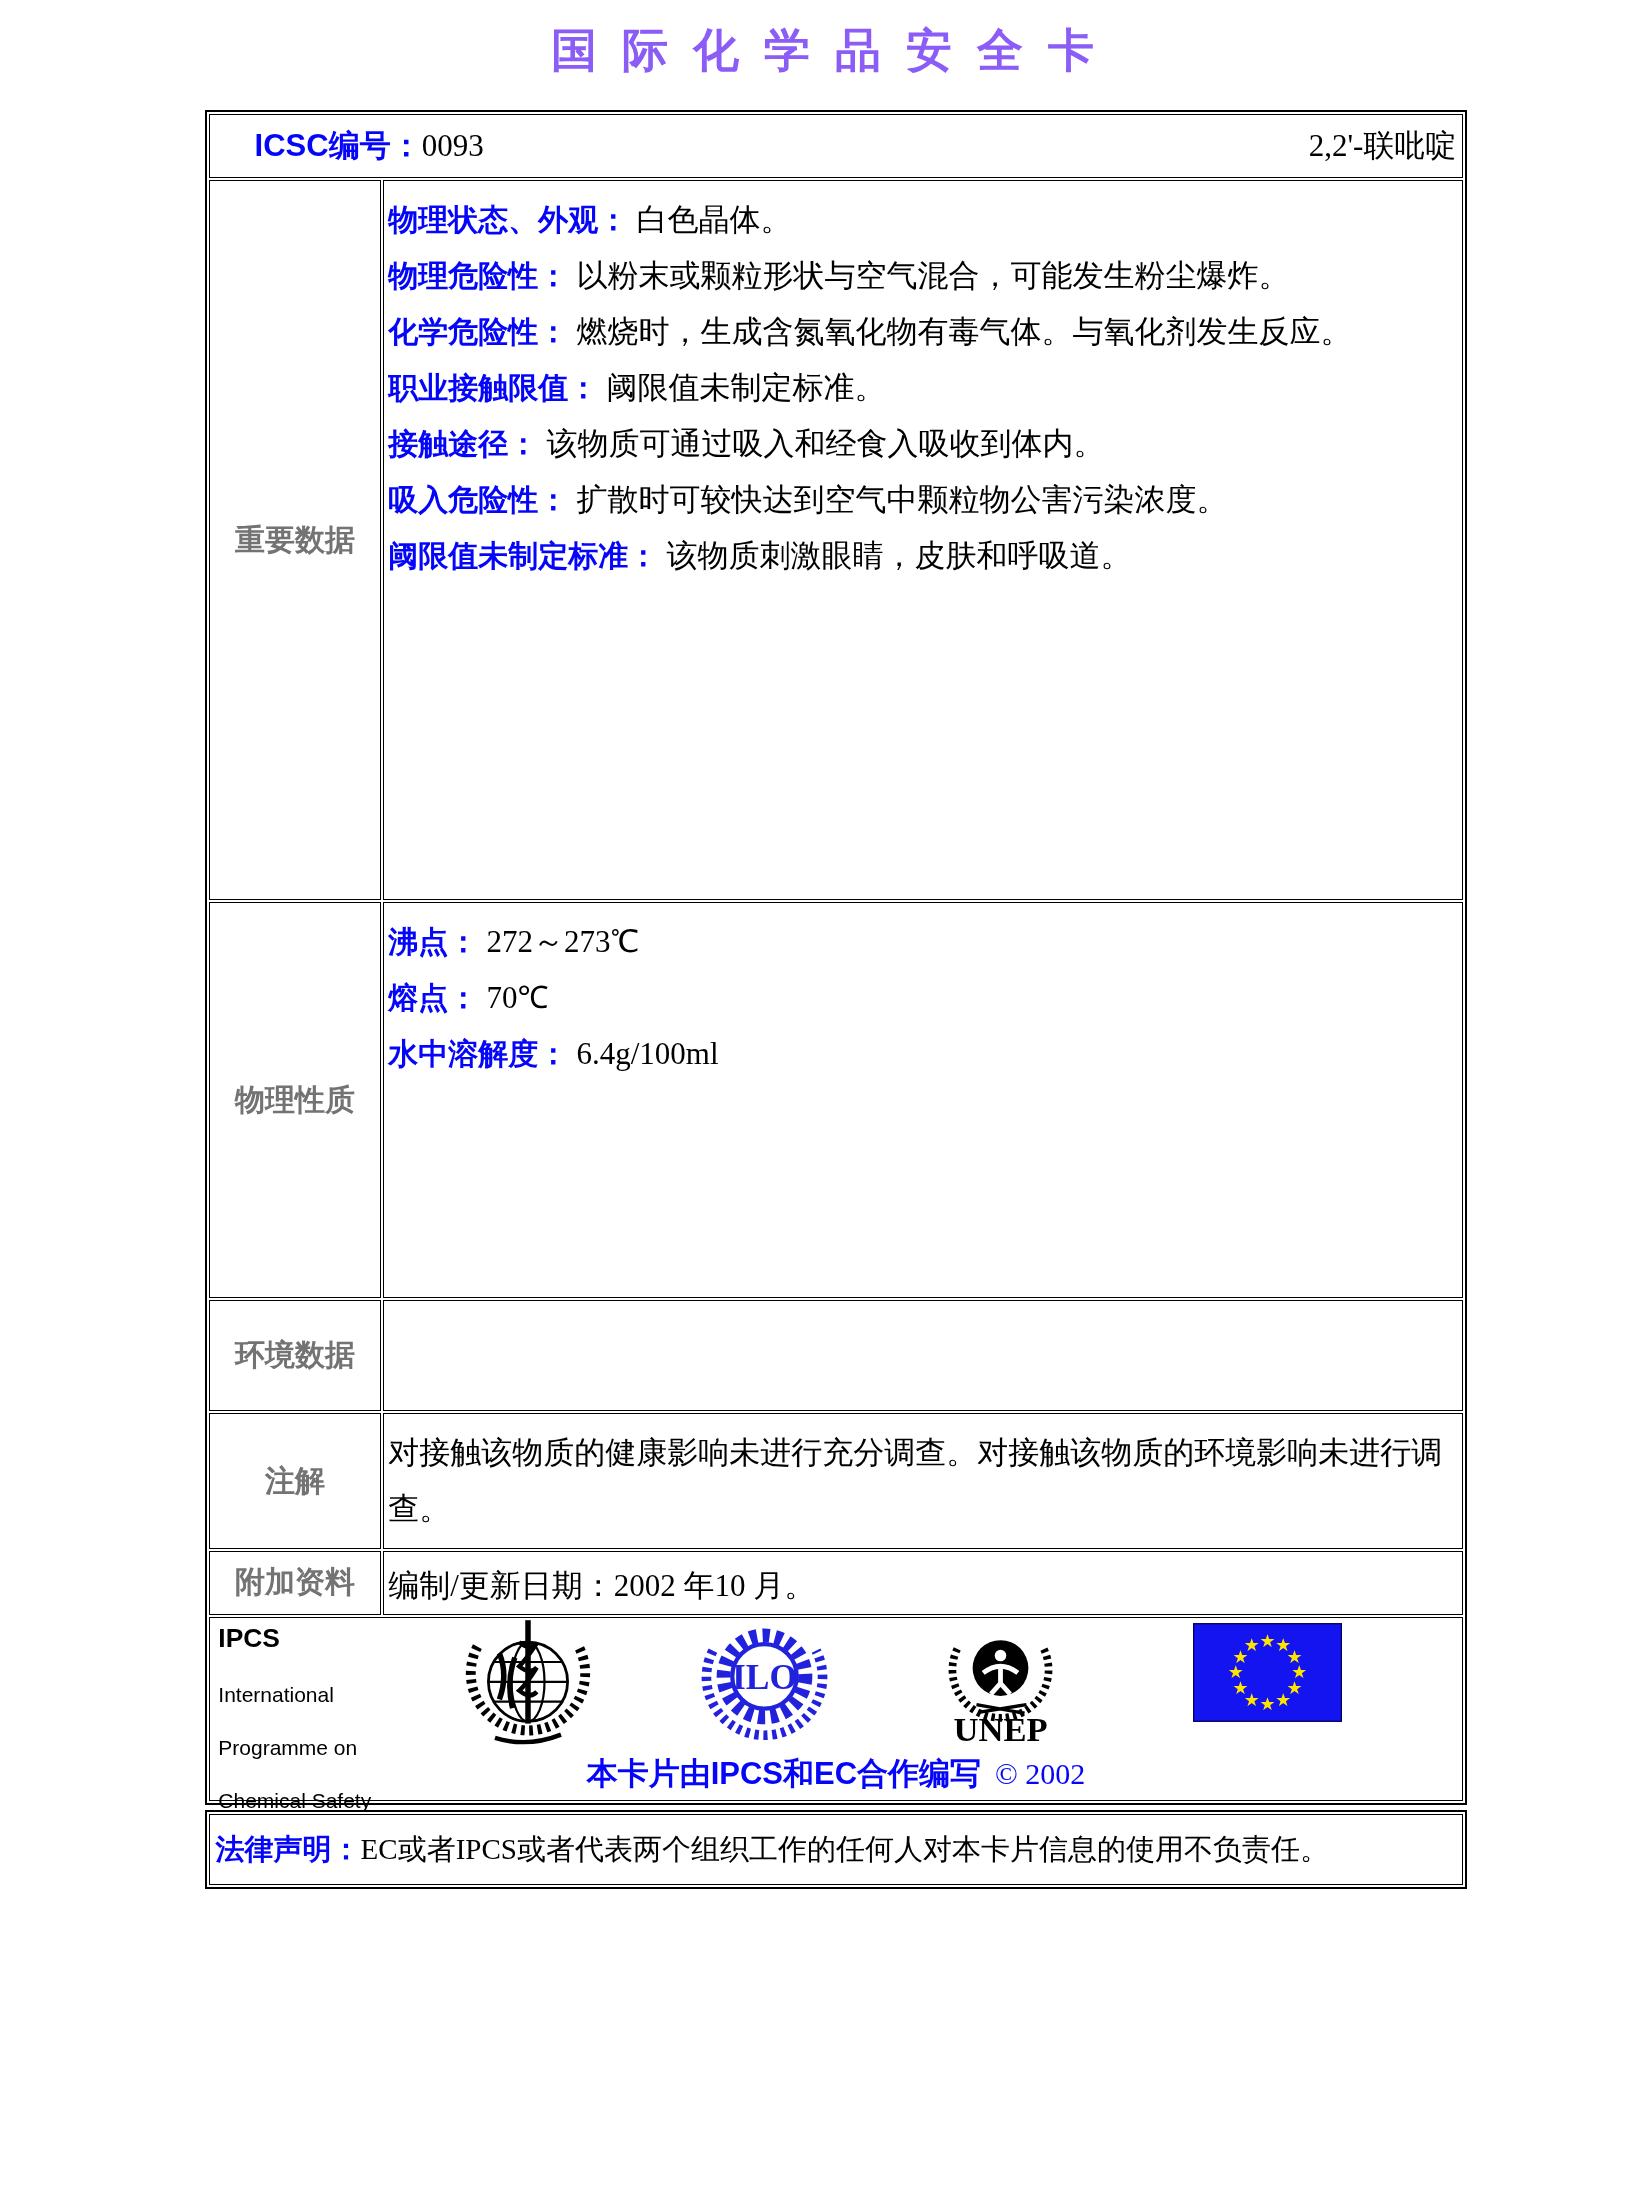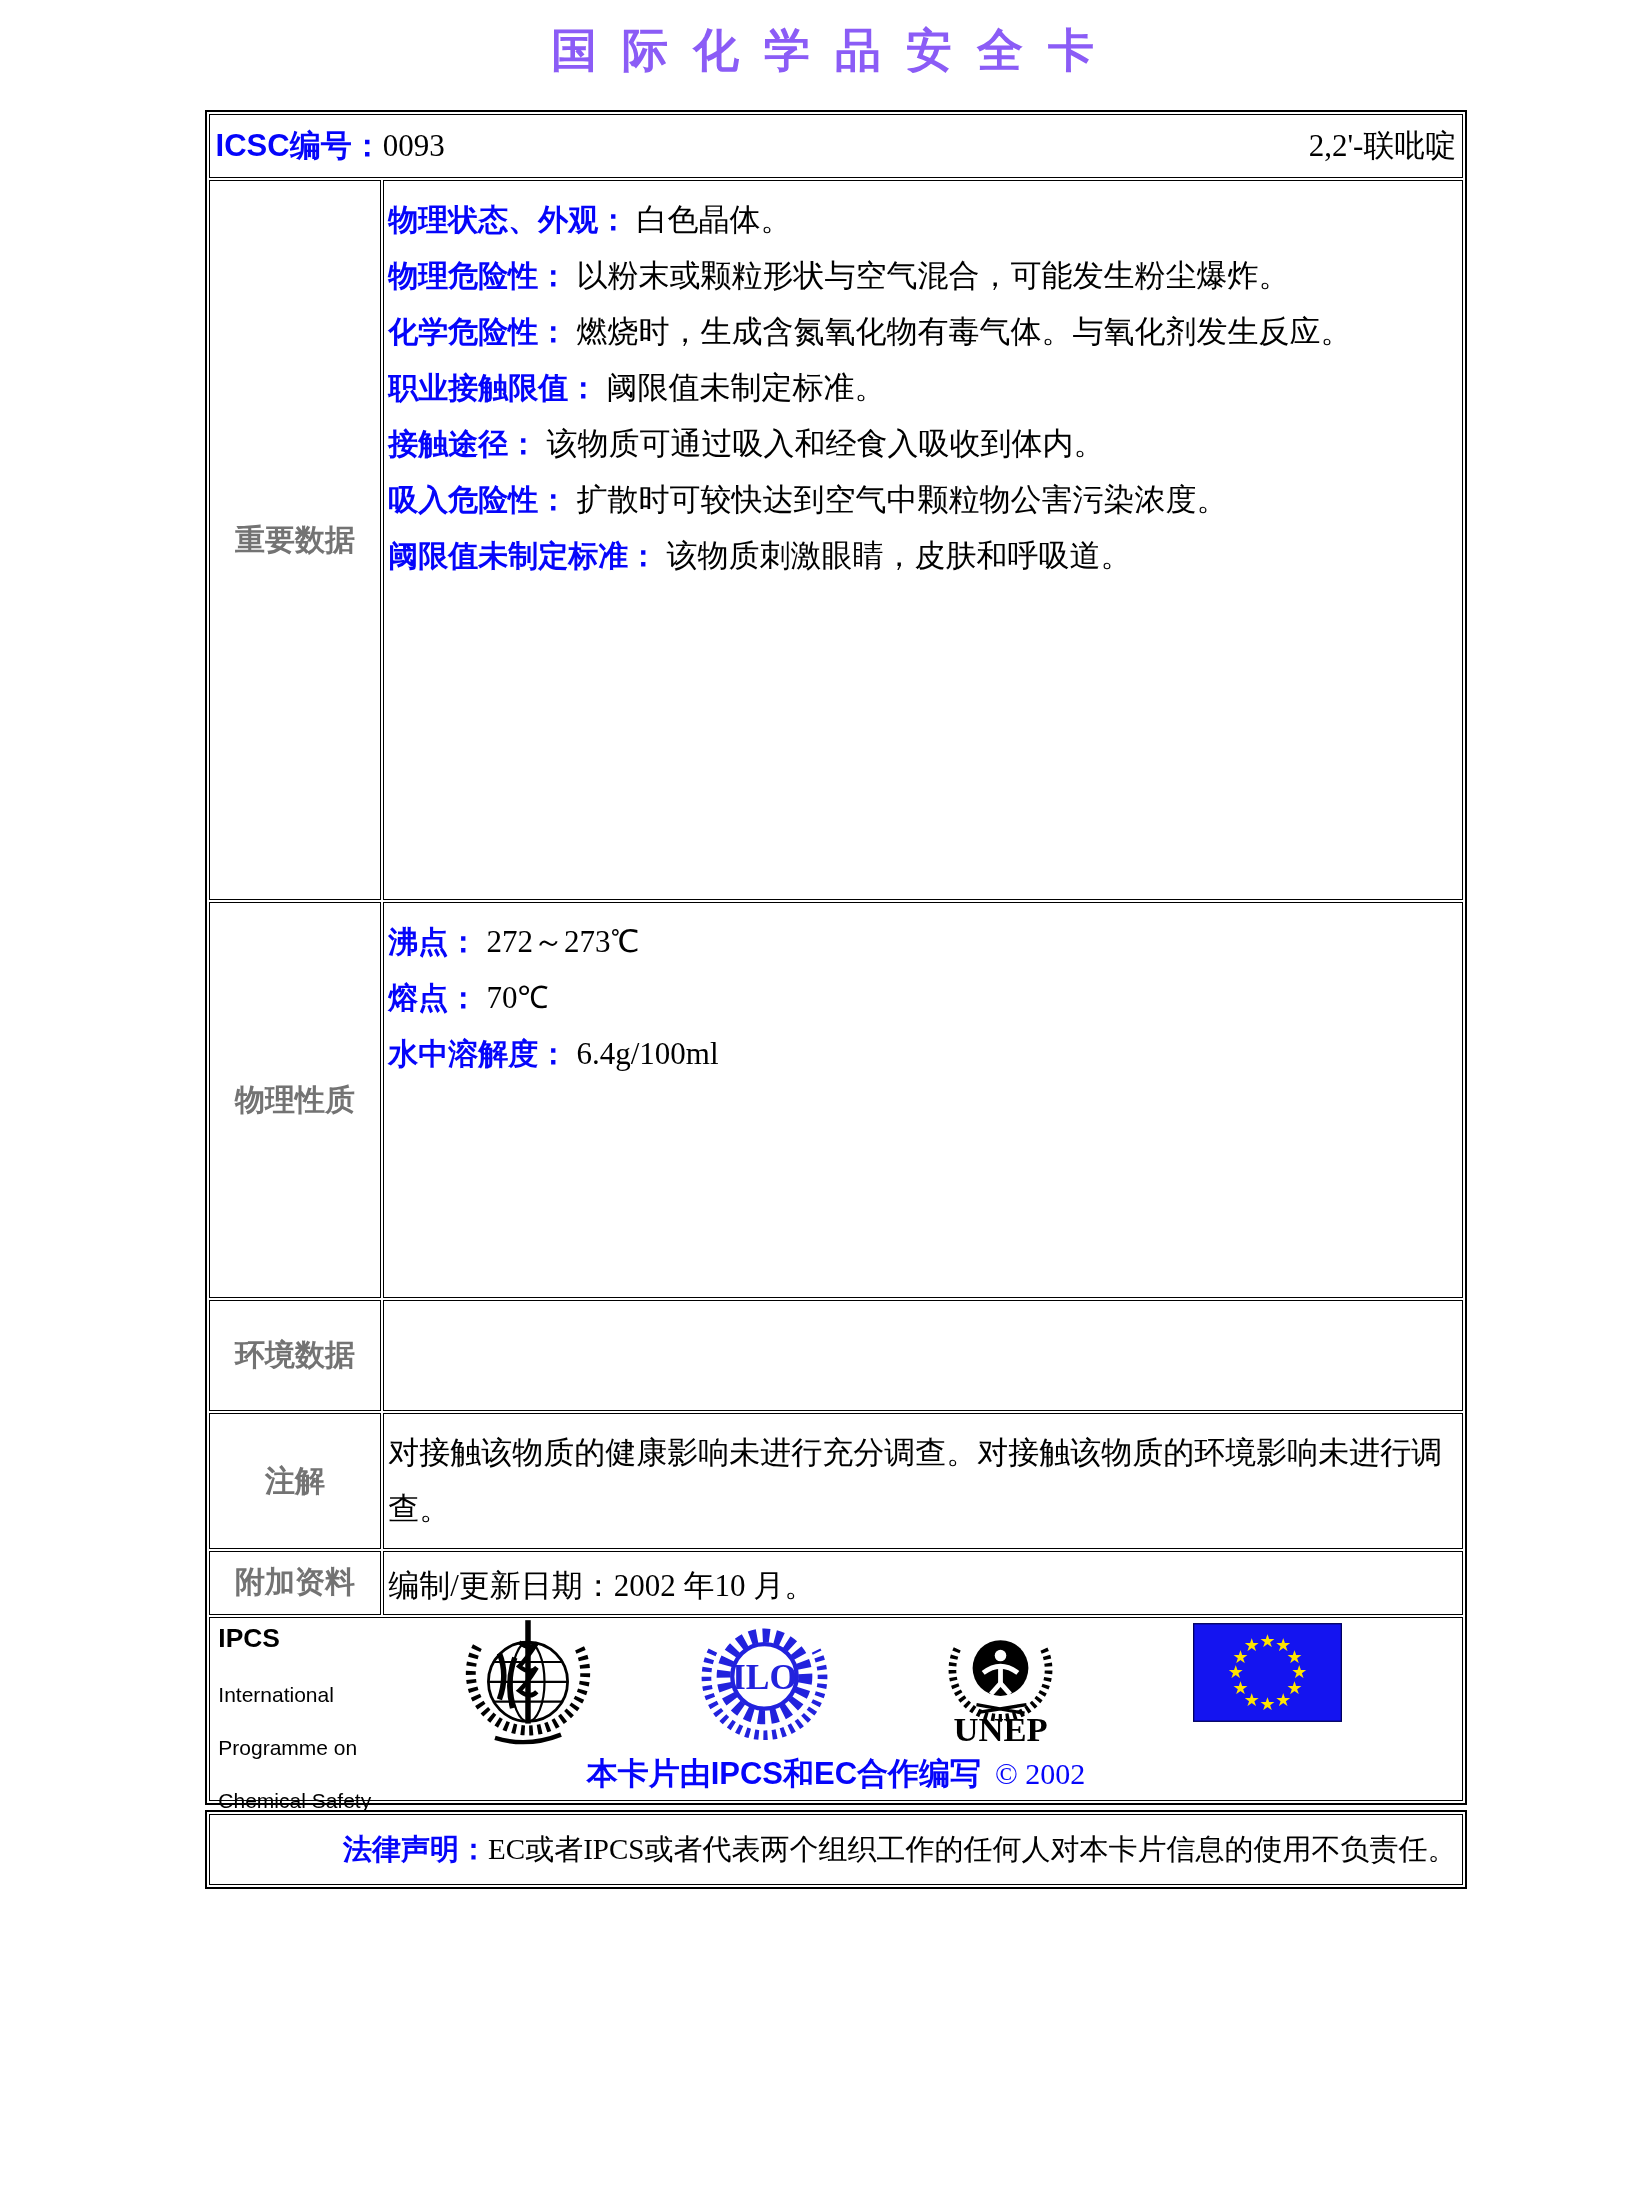--- a/index.html
+++ b/index.html
@@ -90,40 +90,40 @@
   .caption-cjk {
     color: #0505fa; font-weight: bold; font-size: 31px;
     font-family: "Liberation Sans", sans-serif;
   }
   .caption-copy {
     color: #0505fa; font-weight: normal; font-size: 30px;
     font-family: "Liberation Serif", serif; margin-left: 14px;
   }
 
   
-  td.legal-cell { height: 71px; vertical-align: middle; padding: 0 5.6px; text-align: right; }
+  td.legal-cell { height: 71px; vertical-align: middle; padding: 0 5.6px; }
   .legal-cell .k { font-size: 29px; }
   .legal-cell .txt { font-size: 29px; }
 </style>
 </head>
 <body>
 
 <div class="page">
 
   <h1 class="page-title">国际化学品安全卡</h1>
 
   <table class="card">
     <colgroup>
         <col class="c-label">
         <col>
       </colgroup>
 
     <tbody>
         <tr>
-      <td colspan="2" style="height:64px;">
+      <td colspan="2" style="height:64px;padding-left:39px;">
         <div class="hdr-flex">
           <span>
             <span class="k">ICSC编号：</span><span class="v">0093</span>
           </span>
           <span class="v">2,2'-联吡啶</span>
         </div>
       </td>
     </tr>
 
     <tr>

